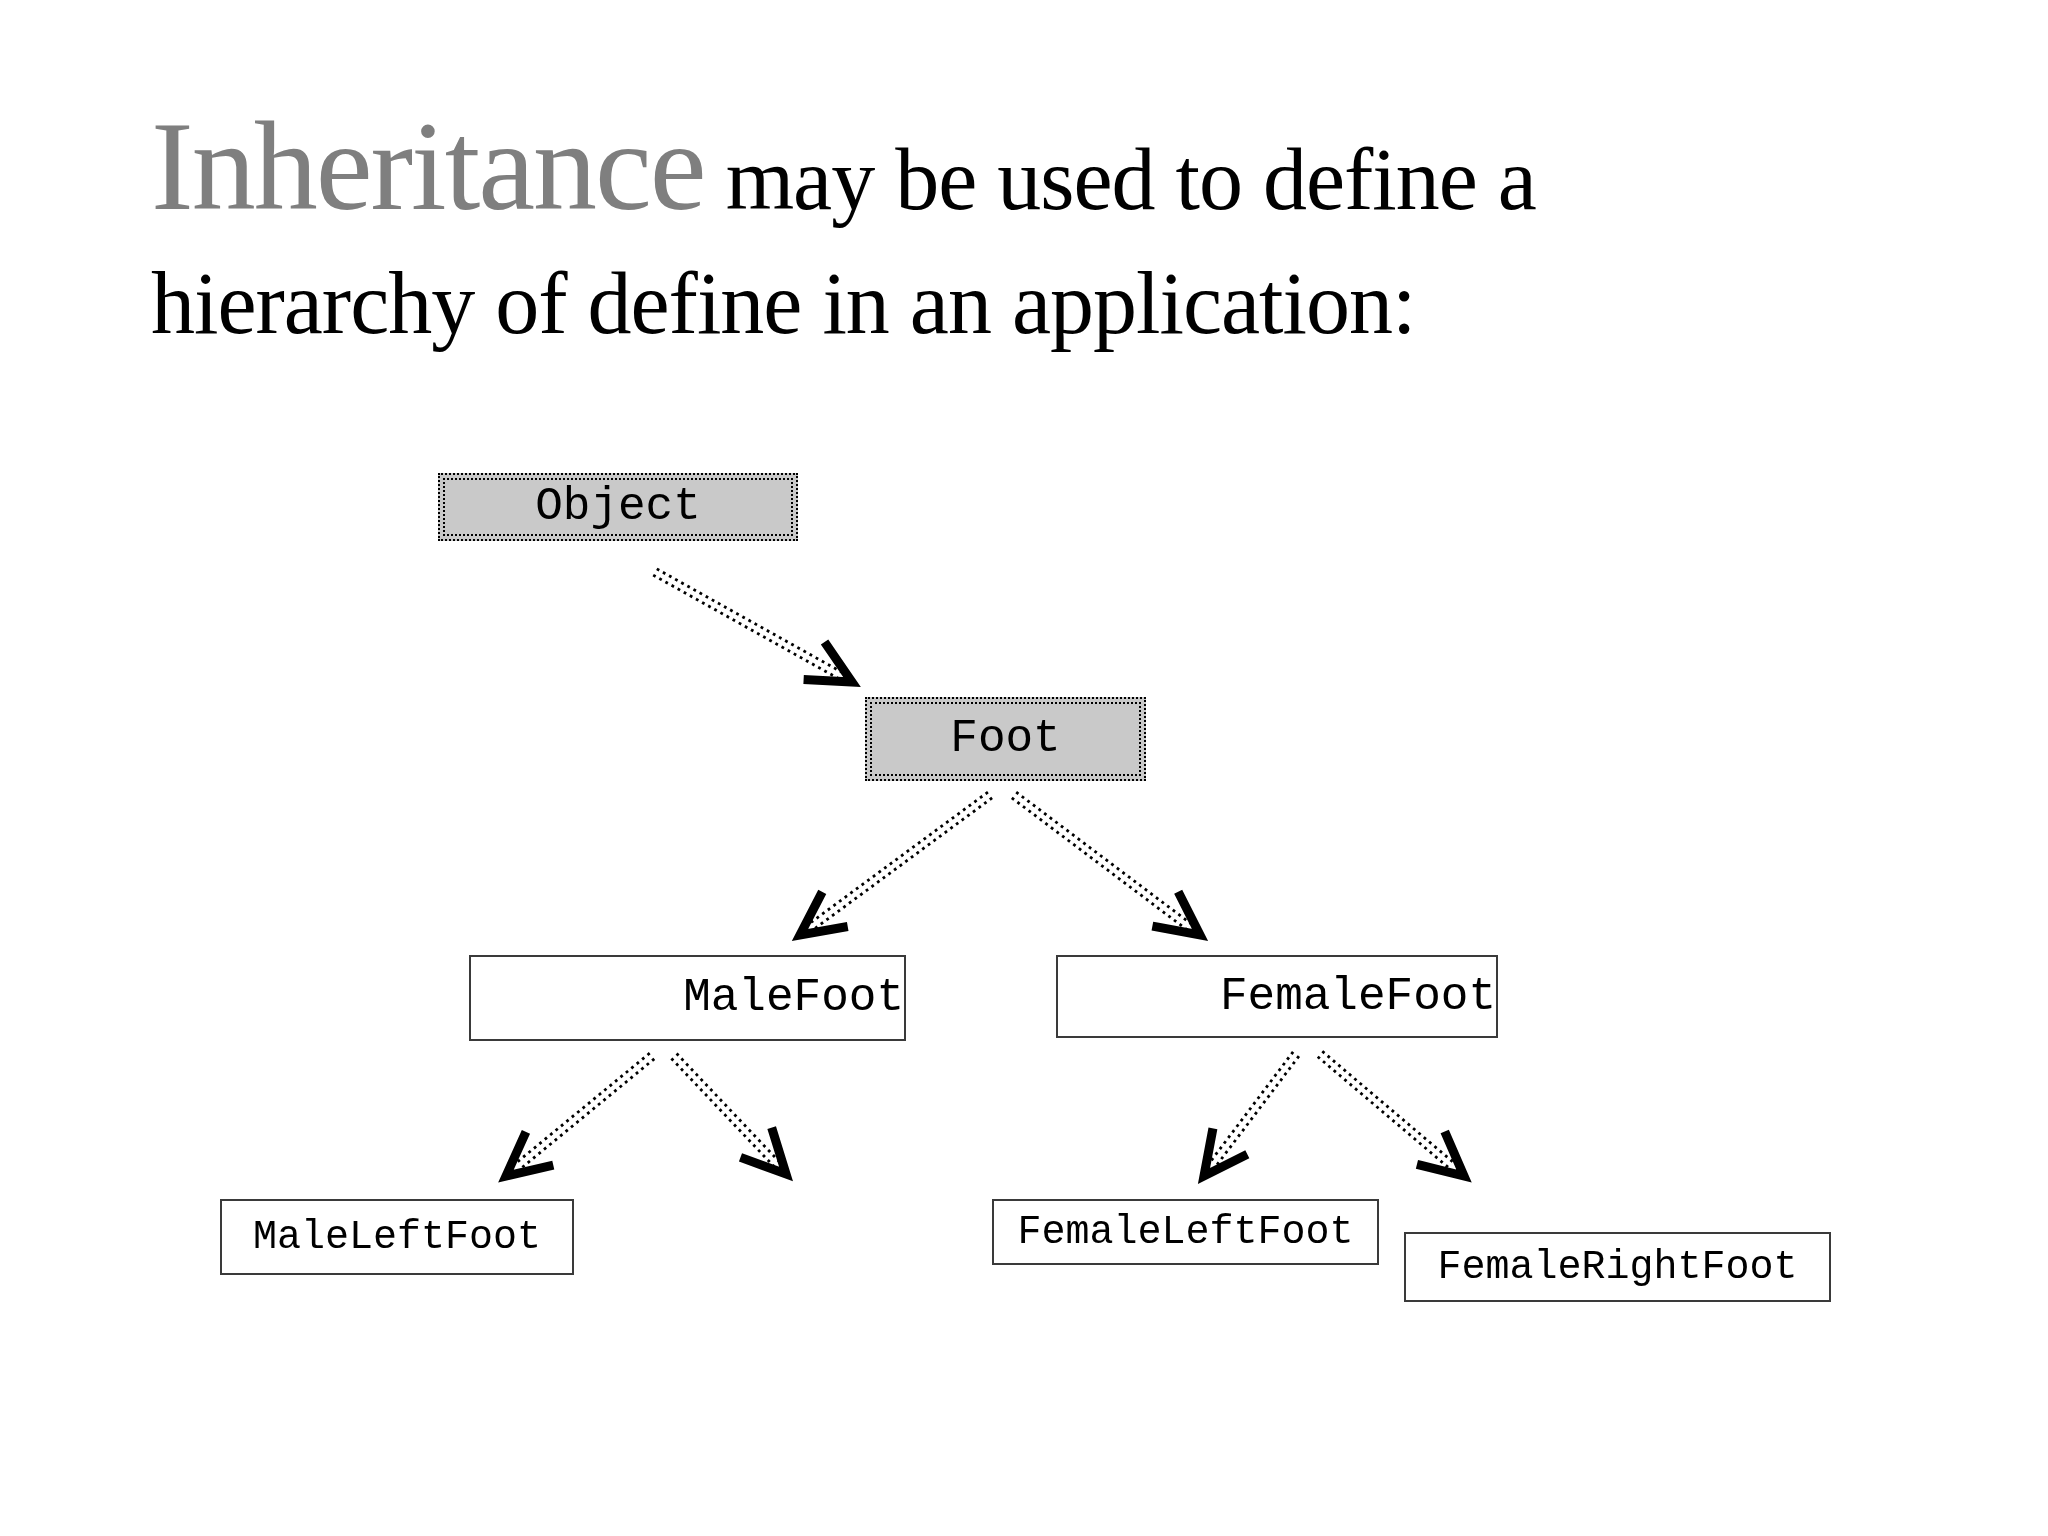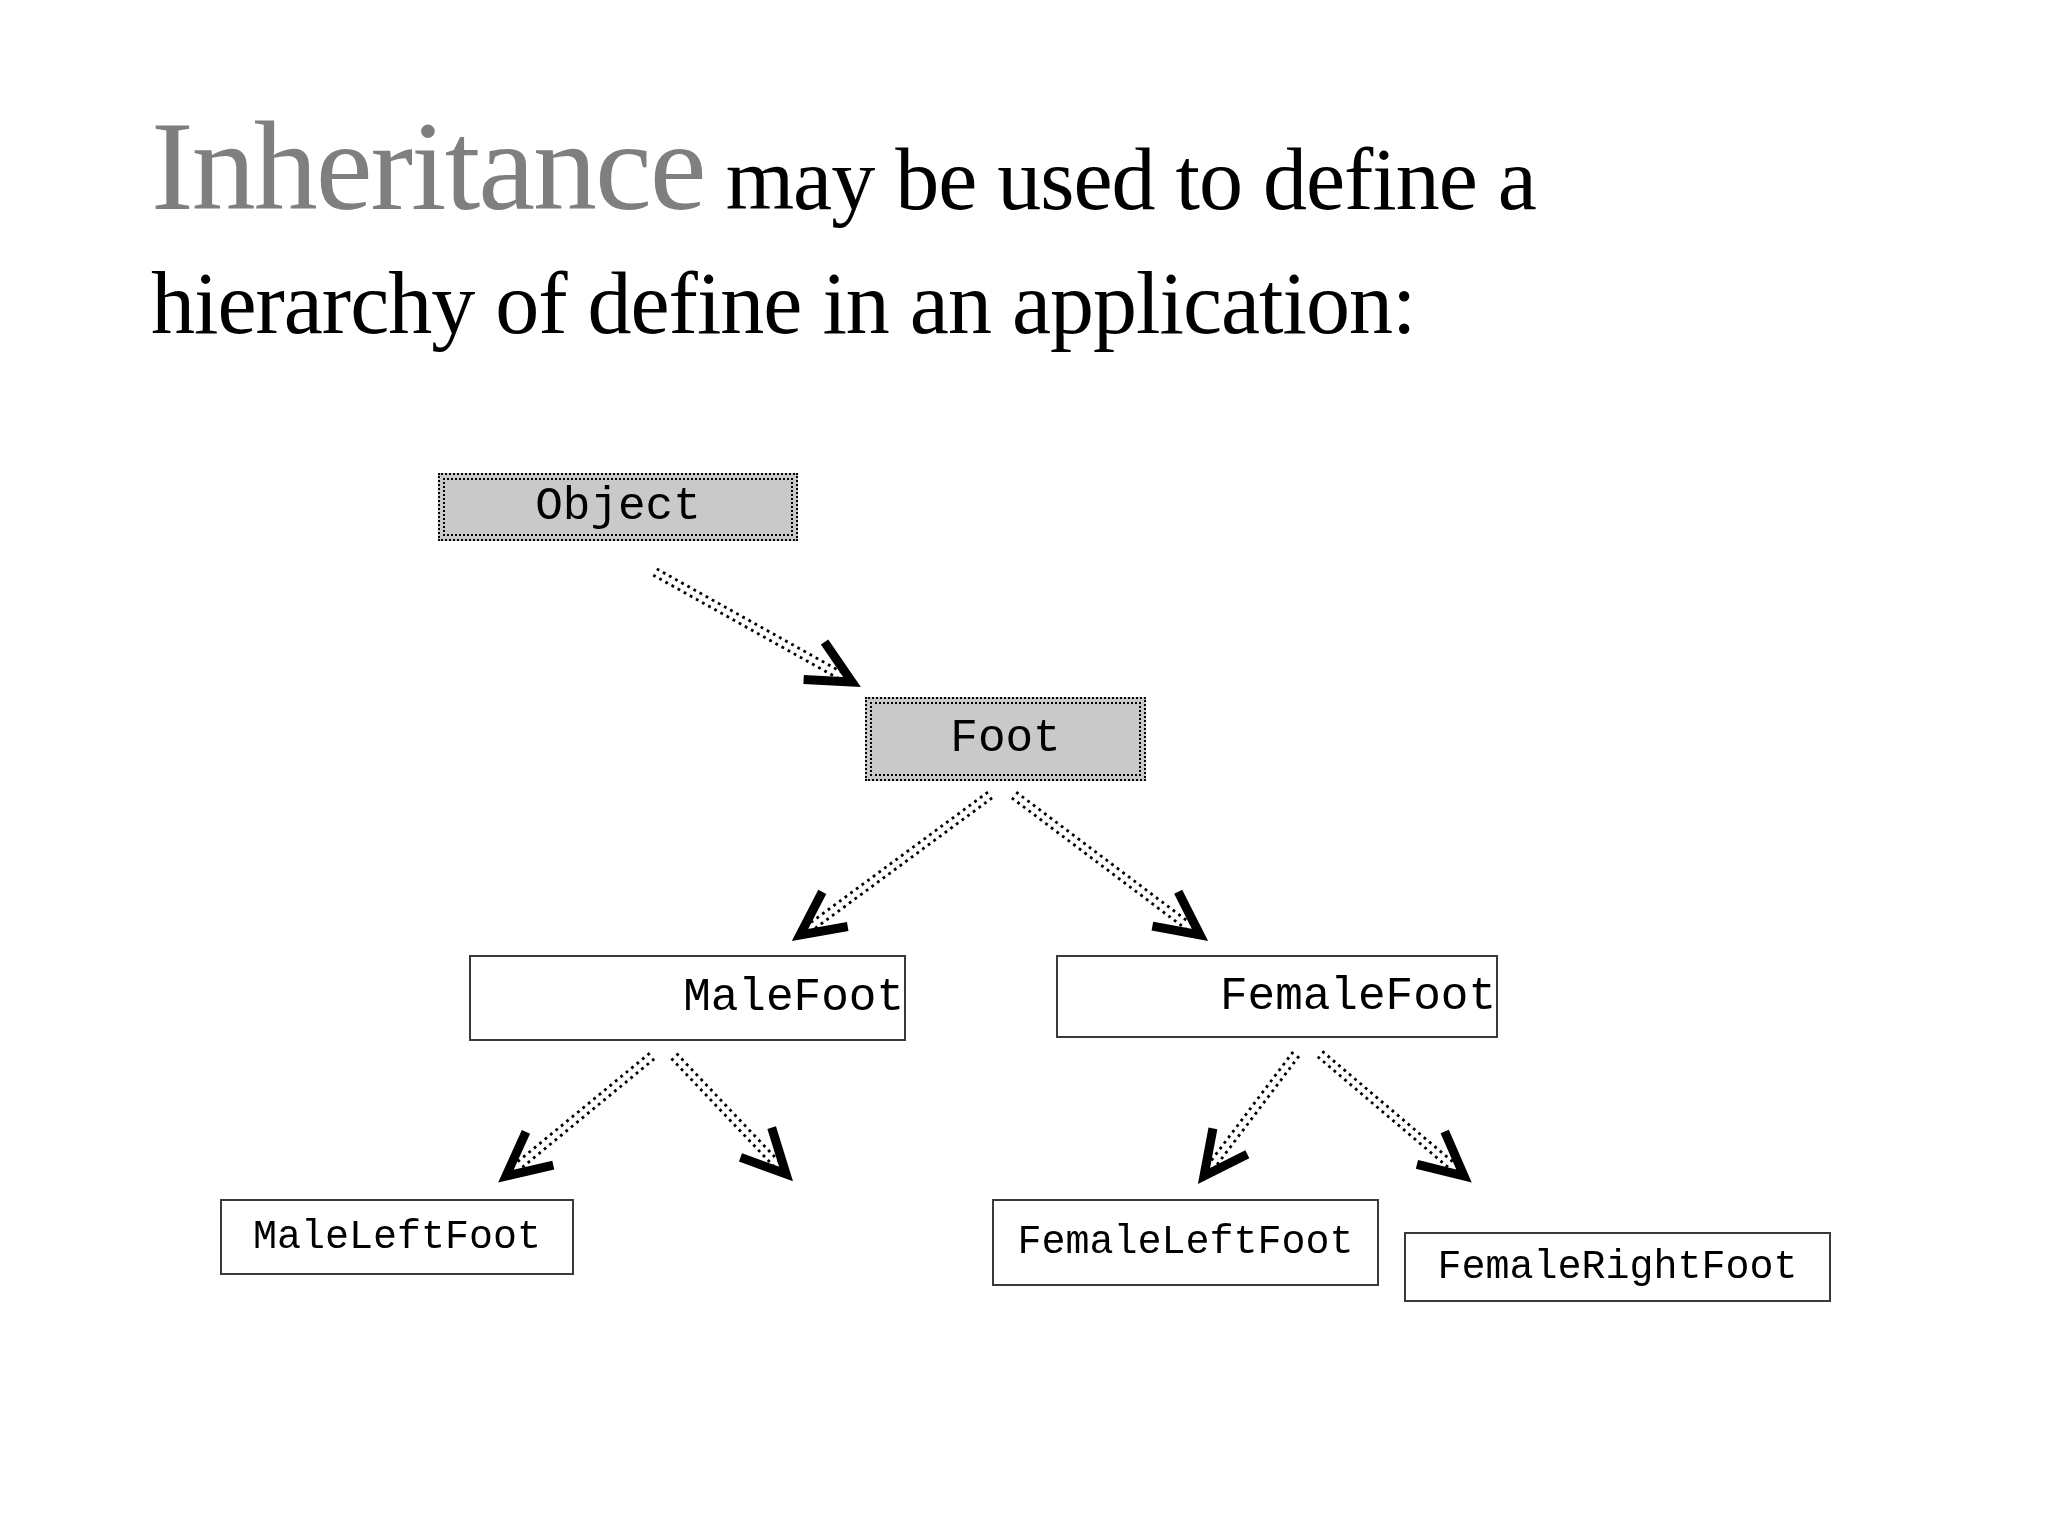--- a/index.html
+++ b/index.html
@@ -142,21 +142,21 @@
       </div>
       <div class="node white" style="left: 469px; top: 955px; width: 437px; height: 86px; font-size: 46px; justify-content: flex-end;">
         <span>MaleFoot</span>
       </div>
       <div class="node white" style="left: 1056px; top: 955px; width: 442px; height: 83px; font-size: 46px; justify-content: flex-end;">
         <span>FemaleFoot</span>
       </div>
       <div class="node white" style="left: 220px; top: 1199px; width: 354px; height: 76px; font-size: 40px;">
         <span>MaleLeftFoot</span>
       </div>
-      <div class="node white" style="left: 992px; top: 1199px; width: 387px; height: 87px; font-size: 40px;">
+      <div class="node white" style="left: 992px; top: 1199px; width: 387px; height: 66px; font-size: 40px;">
         <span>FemaleLeftFoot</span>
       </div>
       <div class="node white" style="left: 1404px; top: 1199px; width: 427px; height: 70px; font-size: 40px; margin-top: 33px;">
         <span>FemaleRightFoot</span>
       </div>
     </div>
 
 </div>
 
 </body></html>

